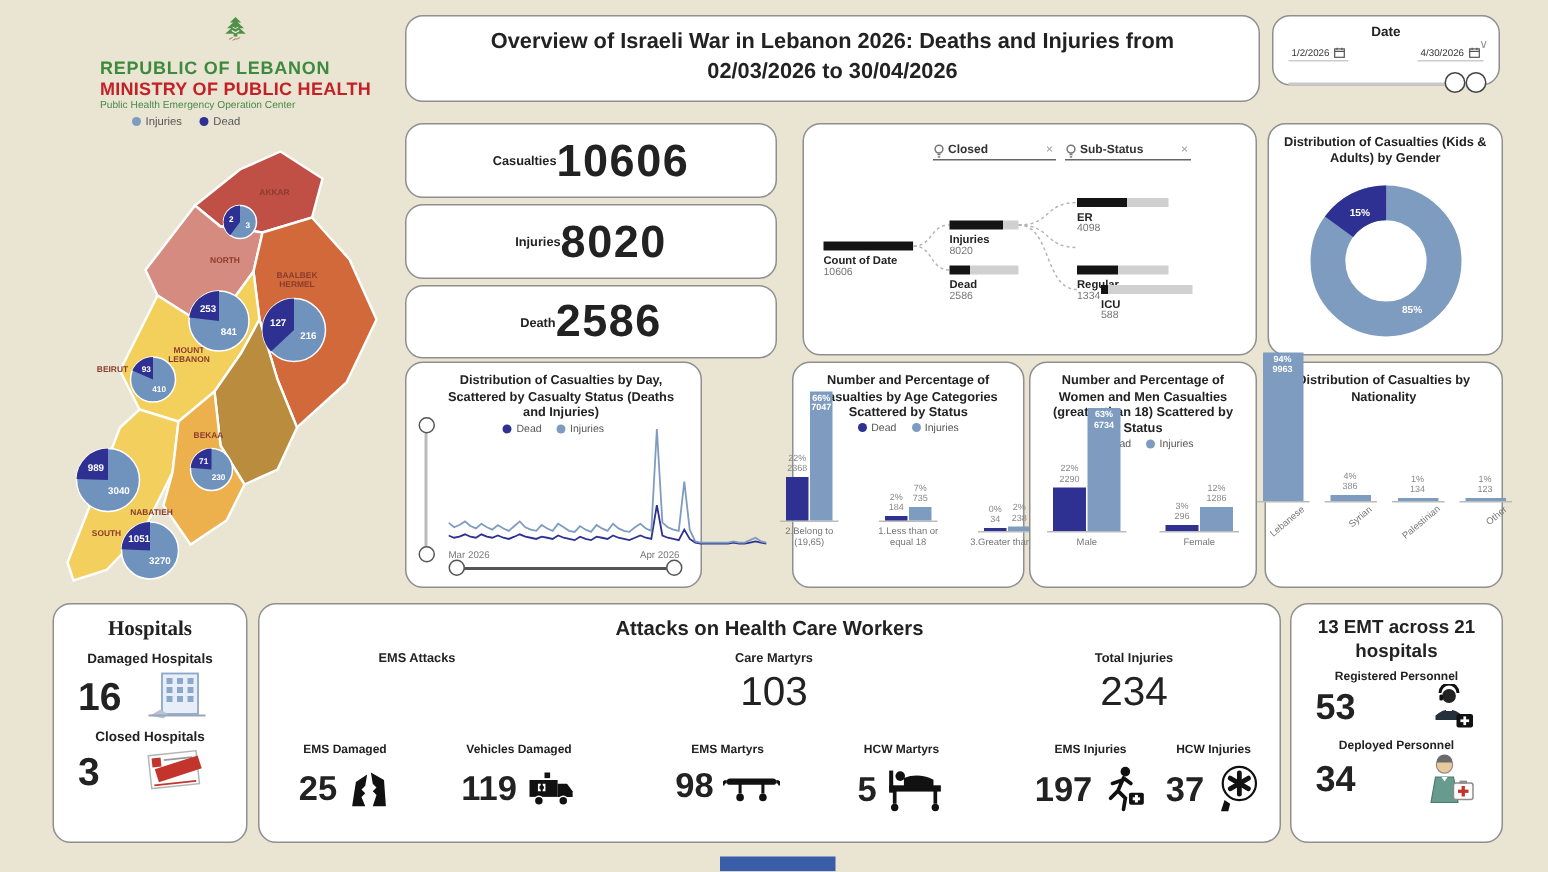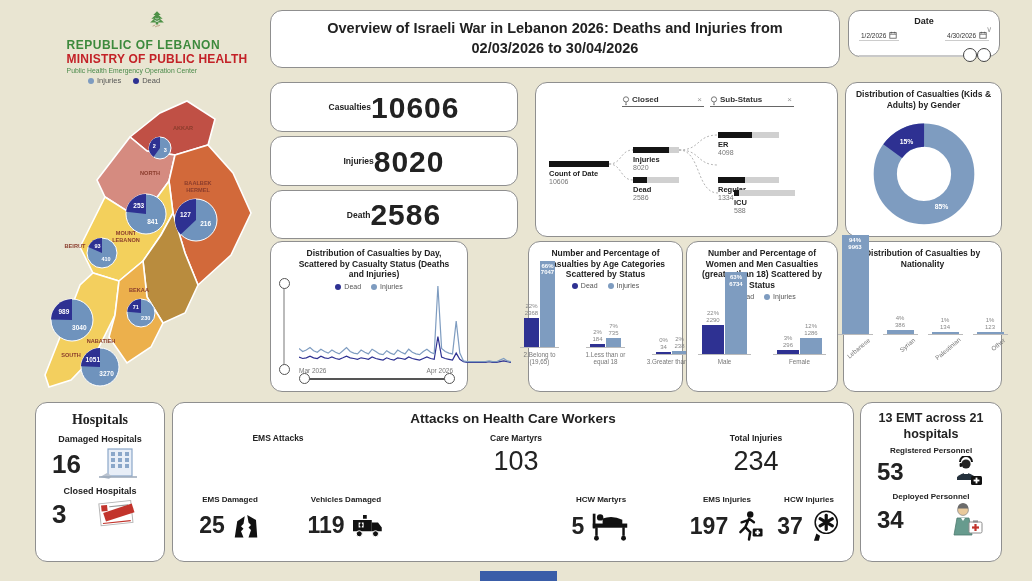--- a/index.html
+++ b/index.html
@@ -522,20 +522,35 @@
           <rect x="9" y="4" width="3" height="3" fill="#111"></rect>
           <circle cx="6" cy="19" r="2.4" fill="#111" stroke="#fff" stroke-width="0.8"></circle>
           <circle cx="19" cy="19" r="2.4" fill="#111" stroke="#fff" stroke-width="0.8"></circle>
           <rect x="5.5" y="10" width="4" height="4" fill="#fff"></rect>
             <rect x="7" y="9" width="1" height="6" fill="#111"></rect>
           <rect x="6.8" y="10.8" width="1.4" height="2.4" fill="#111"></rect>
             <rect x="6.3" y="11.3" width="2.4" height="1.4" fill="#111"></rect>
         </svg>
         </div>
     </div>
+    <div class="stat" style="left:256px;">
+      <div class="lbl">EMS Martyrs</div>
+      <div class="row">
+          <span class="val">98</span>
+        <svg width="38" height="26" viewBox="0 0 30 20">
+          <rect x="2" y="6" width="26" height="3.4" rx="1.7" fill="#111"></rect>
+          <path d="M2,7.7 q-2,0 -2,2" stroke="#111" stroke-width="1.6" fill="none"></path>
+          <path d="M28,7.7 q2,0 2,2" stroke="#111" stroke-width="1.6" fill="none"></path>
+          <line x1="9" y1="9" x2="9" y2="14" stroke="#111" stroke-width="1.6"></line>
+          <line x1="21" y1="9" x2="21" y2="14" stroke="#111" stroke-width="1.6"></line>
+          <circle cx="9" cy="16" r="2" fill="#111"></circle>
+            <circle cx="21" cy="16" r="2" fill="#111"></circle>
+        </svg>
+        </div>
+    </div>
     <div class="stat" style="left:372px;">
       <div class="lbl">HCW Martyrs</div>
       <div class="row">
           <span class="val">5</span>
         <svg width="40" height="32" viewBox="0 0 32 26">
           <circle cx="8" cy="6" r="2.6" fill="#111"></circle>
           <path d="M10,7 q8,-3 16,1 l0,4 -16,0 Z" fill="#111"></path>
           <rect x="2" y="11" width="28" height="3.4" fill="#111"></rect>
           <rect x="2" y="3" width="2.2" height="12" fill="#111"></rect>
           <rect x="4" y="14" width="2" height="7" fill="#111"></rect>

